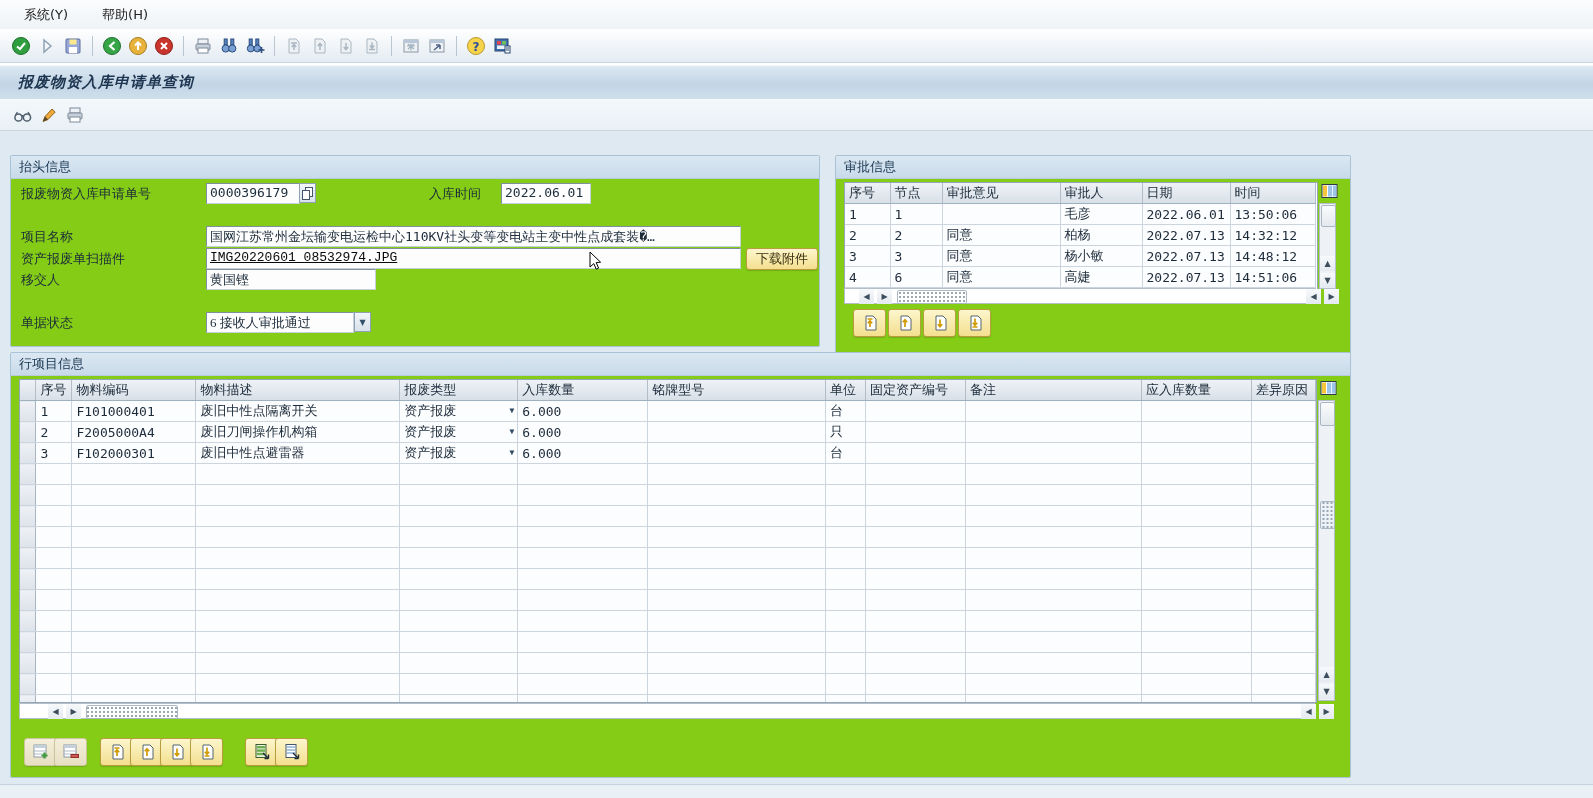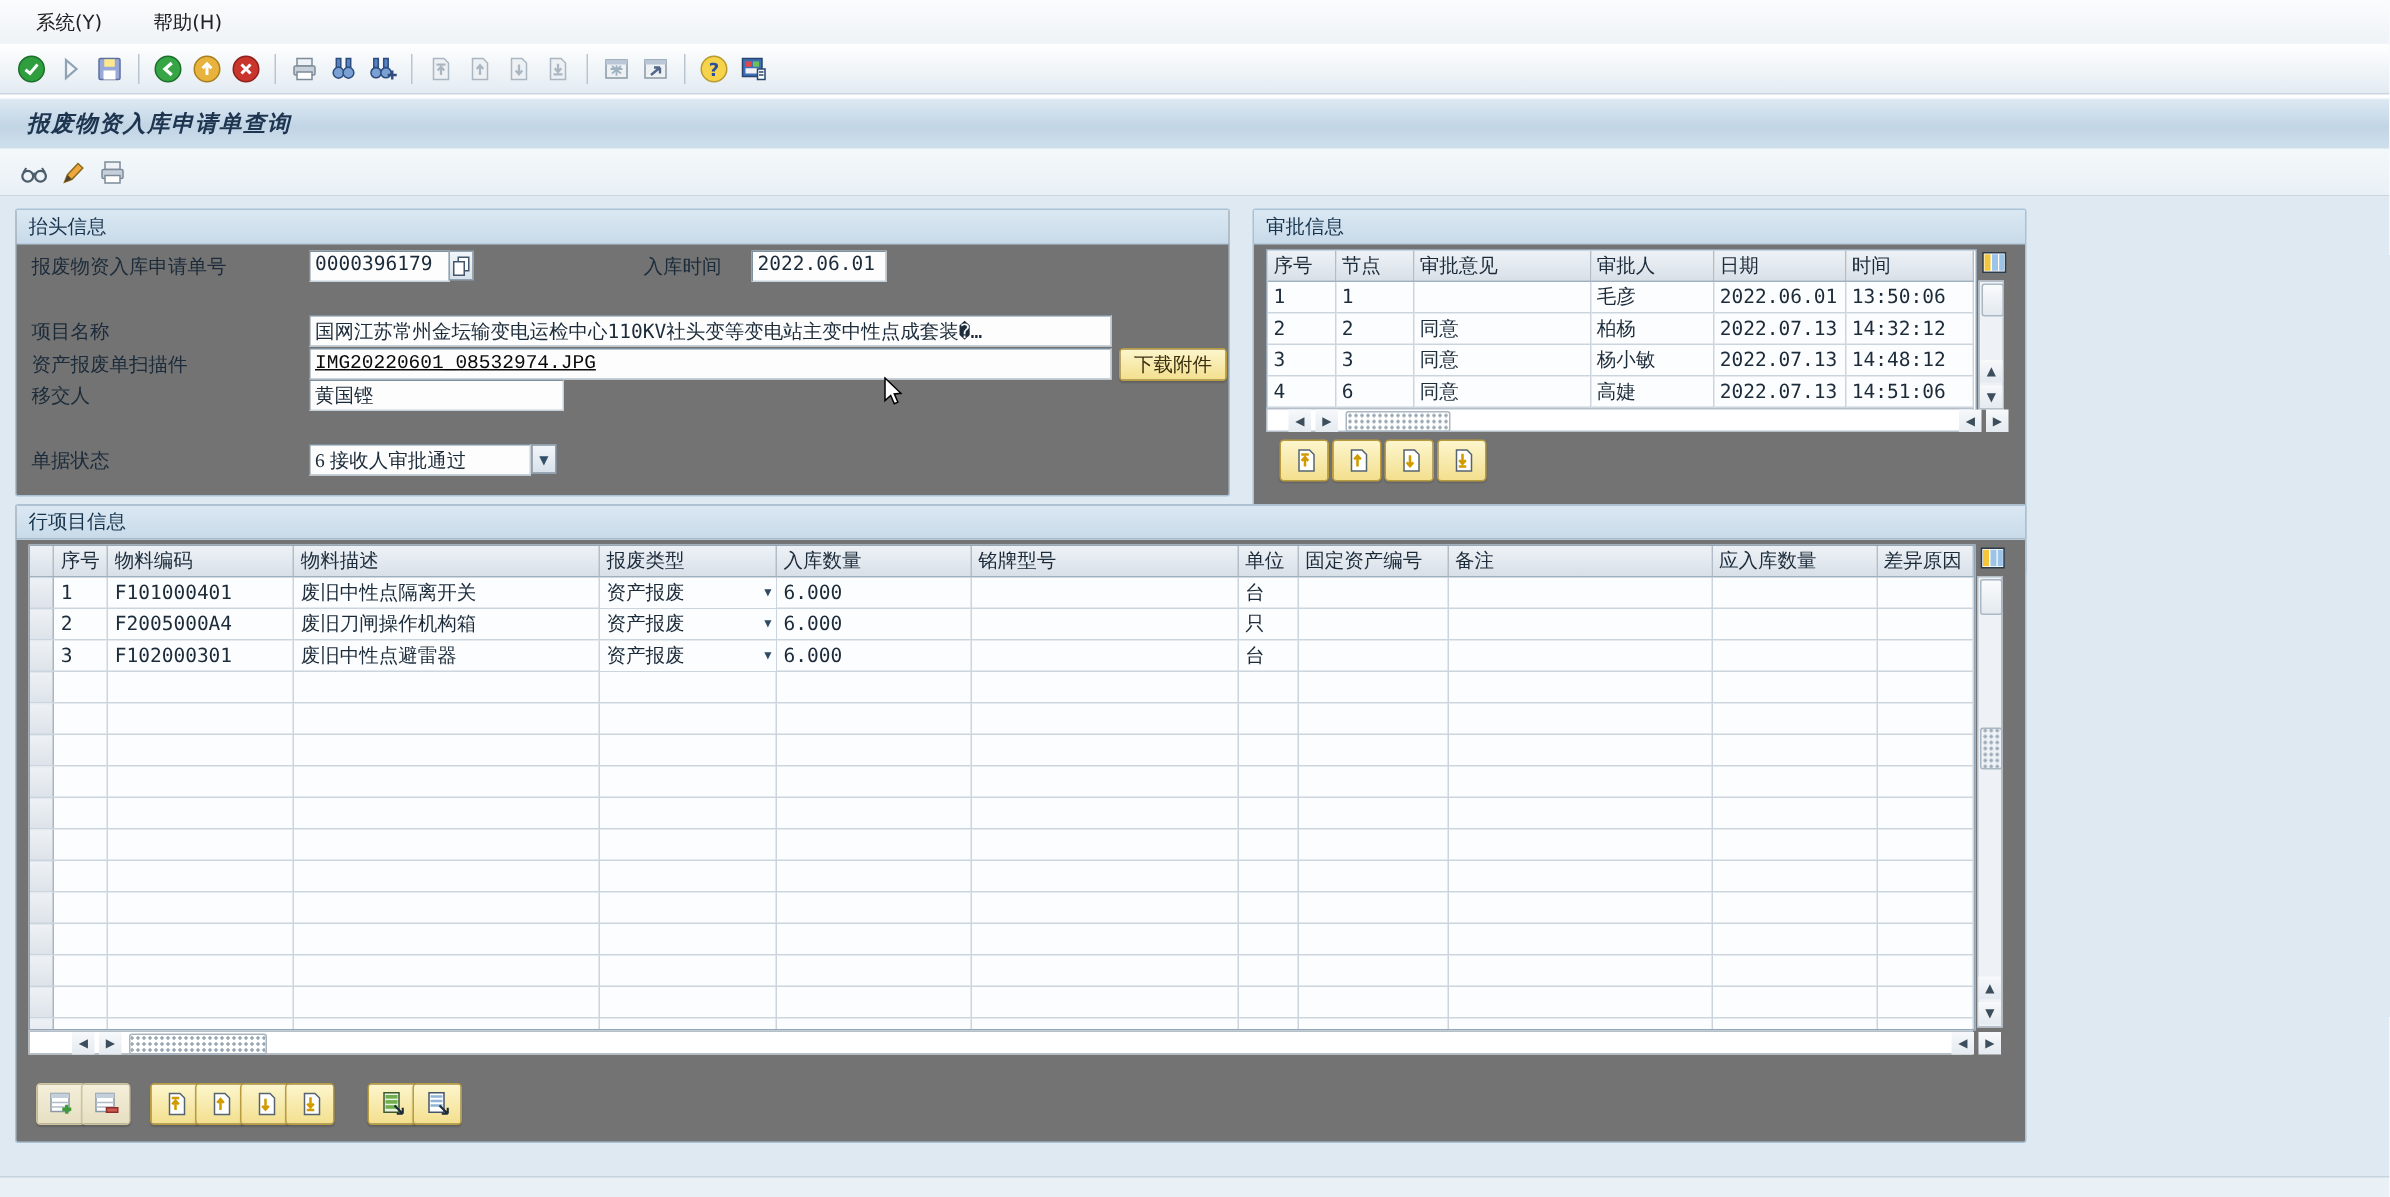--- a/index.html
+++ b/index.html
@@ -9,21 +9,21 @@
   .menu-item{padding:4px 10px;margin-left:14px;color:#222;cursor:default;}
   .toolbar{position:absolute;left:0;top:29px;width:1593px;height:34px;background:linear-gradient(180deg,#ffffff,#e3ebf2);border-bottom:1px solid #c9d5df;display:flex;align-items:center;padding-left:8px;box-sizing:border-box;}
   .tbtn{width:24px;height:24px;display:flex;align-items:center;justify-content:center;margin:0 1px;border-radius:3px;}
   .tsep{width:1px;height:20px;background:#b9c6d1;margin:0 6px;}
   .titlebar{position:absolute;left:0;top:65px;width:1593px;height:33px;background:linear-gradient(180deg,#dde9f3 0%,#c2d5e5 55%,#cfdfec 100%);border-top:1px solid #f4f8fb;border-bottom:1px solid #b3c7d8;display:flex;align-items:center;}
   .page-title{margin-left:18px;font-size:15px;font-weight:bold;font-style:italic;color:#1d3platform04;color:#1e3550;letter-spacing:1px;font-family:Liberation Serif, serif;}
   .apptoolbar{position:absolute;left:0;top:99px;width:1593px;height:32px;background:linear-gradient(180deg,#f4f8fb,#e9f0f6);border-bottom:1px solid #c9d5df;display:flex;align-items:center;padding-left:10px;box-sizing:border-box;}
   .content{position:absolute;left:0;top:131px;width:1593px;height:653px;background:#dfe9f1;}
   .statusbar{position:absolute;left:0;top:784px;width:1593px;height:14px;background:#e9f0f6;border-top:1px solid #c6d3de;}
   
-  .groupbox{position:absolute;border:1px solid #a9c2d6;background:#737373;border-radius:2px;box-sizing:border-box;}
+  .groupbox{position:absolute;border:1px solid #a9c2d6;background:#84cc16;border-radius:2px;box-sizing:border-box;margin-top:16px;}
   .group-header{height:22px;background:linear-gradient(180deg,#dbe8f3,#c8dae9);border-bottom:1px solid #b6cbdc;display:flex;align-items:center;padding-left:8px;color:#17344f;}
   
   .frow{position:absolute;left:0;height:20px;width:100%;}
   .flabel{position:absolute;left:10px;top:2px;color:#1c2b3a;white-space:nowrap;}
   .input{position:absolute;top:0;height:18px;background:#fdfdfd;border:1px solid;border-color:#7e8f9e #c6d0d9 #c6d0d9 #7e8f9e;padding:1px 3px 0 3px;font-family:"DejaVu Sans Mono",monospace;font-size:13px;white-space:nowrap;overflow:hidden;box-sizing:content-box;}
   .link{color:#0a0a0a;text-decoration:underline;}
   .ybtn{position:absolute;height:20px;background:linear-gradient(180deg,#fdf6cd,#f3df8e);border:1px solid #b99c3f;border-radius:3px;display:flex;align-items:center;justify-content:center;color:#3a3010;cursor:default;box-shadow:0 1px 1px rgba(0,0,0,.15);}
   .ddbtn{position:absolute;width:17px;height:20px;background:linear-gradient(180deg,#f2f6fa,#d8e2ea);border:1px solid #8fa1b2;display:flex;align-items:center;justify-content:center;font-size:8px;color:#33506b;box-sizing:border-box;}
   .copybtn{position:absolute;width:17px;height:20px;background:linear-gradient(180deg,#f2f6fa,#d8e2ea);border:1px solid #8fa1b2;display:flex;align-items:center;justify-content:center;box-sizing:border-box;}
   

